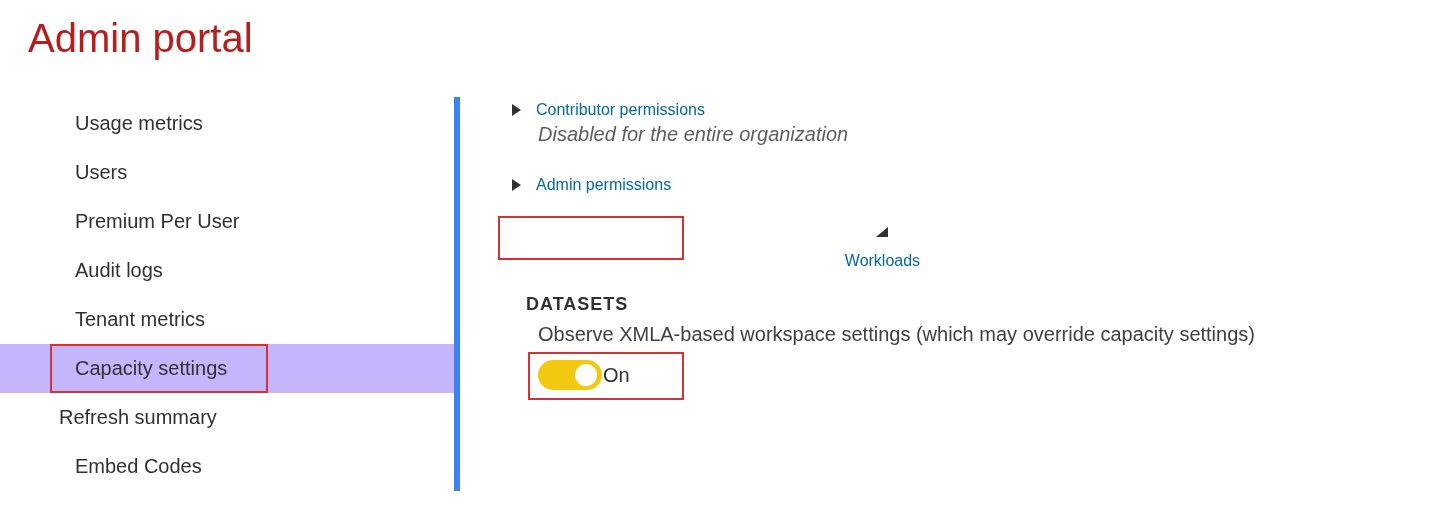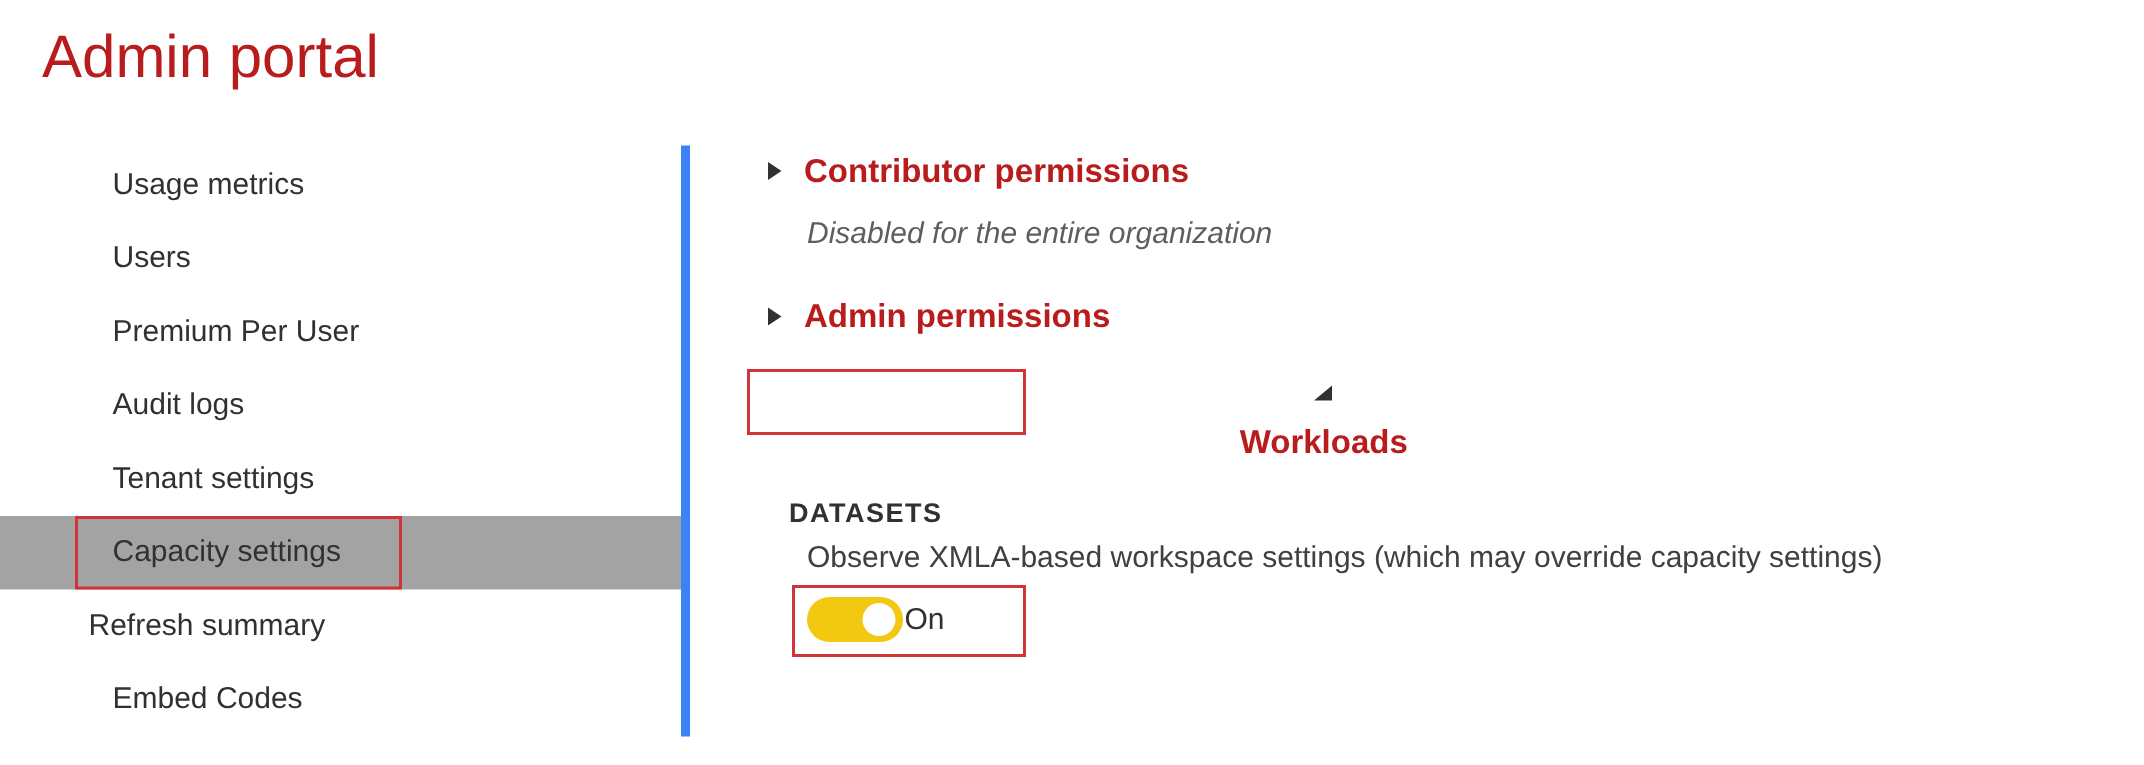--- a/index.html
+++ b/index.html
@@ -33,21 +33,21 @@
       padding-top: 2px;
     }
     .sidebar-item {
       font-size: 20px;
       color: #323130;
       padding: 13px 0 13px 75px;
       cursor: pointer;
       position: relative;
     }
     .sidebar-item.selected {
-      background: #a3a3a3;
+      background: #c4b5fd;
     }
     .sidebar-item.sub {
       padding-left: 59px;
     }
     .highlight-nav {
       position: absolute;
       border: 2px solid #d13438;
       left: 50px;
       top: 0;
       right: 186px;
@@ -64,30 +64,30 @@
       margin-bottom: 28px;
     }
     .section-header {
       display: flex;
       align-items: center;
       gap: 14px;
       cursor: pointer;
       padding: 2px 0;
     }
     .section-title {
-      font-size: 22px;
-      color: #b91c1c;
-      font-weight: 700;
+      font-size: 16px;
+      color: #0369a1;
+      font-weight: 400;
     }
     .section-subtext {
       font-size: 20px;
       font-style: italic;
       color: #605e5c;
       margin-left: 28px;
-      margin-top: 16px;
+      margin-top: 2px;
     }
     .section.highlighted .section-header {
       position: relative;
       flex-direction: column;
     }
     .highlight-workloads {
       position: absolute;
       border: 2px solid #d13438;
       left: -12px;
       top: -8px;
@@ -170,21 +170,21 @@
     <div class="sidebar-item">
       <span>Users</span>
     </div>
     <div class="sidebar-item">
       <span>Premium Per User</span>
     </div>
     <div class="sidebar-item">
       <span>Audit logs</span>
     </div>
     <div class="sidebar-item">
-      <span>Tenant settings</span>
+      <span>Tenant metrics</span>
     </div>
     <div class="sidebar-item selected">
       <span>Capacity settings</span>
       <span class="highlight-nav"></span>
     </div>
     <div class="sidebar-item sub">
       <span>Refresh summary</span>
     </div>
     <div class="sidebar-item">
       <span>Embed Codes</span>

